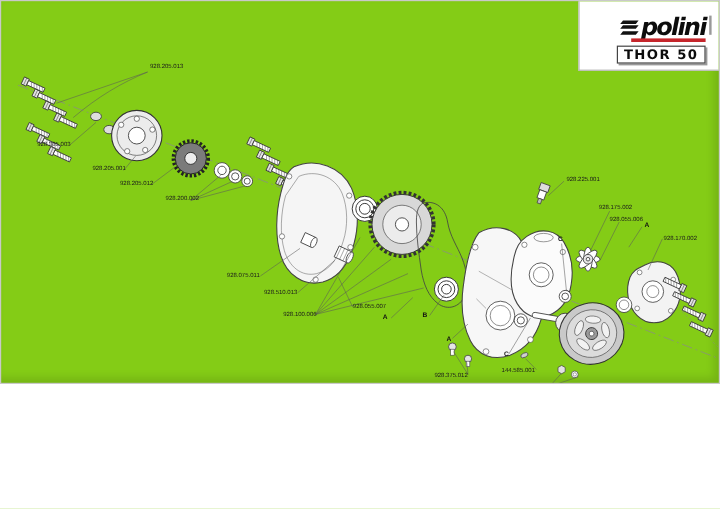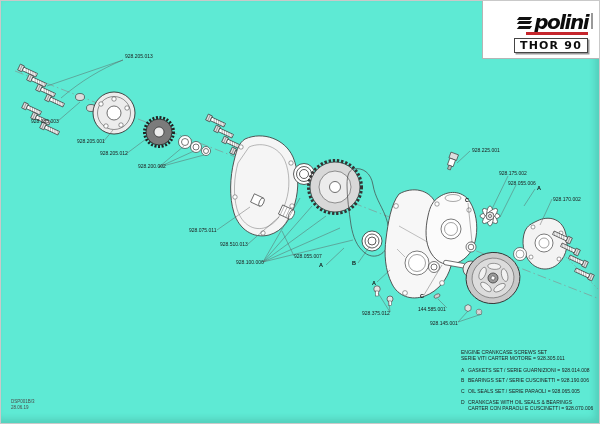--- a/index.html
+++ b/index.html
@@ -1,16 +1,16 @@
 <!DOCTYPE html>
 <html><head>
 <meta charset="utf-8">
 <style>
   html,body{margin:0;padding:0;background:#fff;}
-  .page{position:relative;width:600px;height:424px;background:#5eead4;box-sizing:border-box;
+  .page{position:relative;width:600px;height:320px;background:#84cc16;box-sizing:border-box;
         border:1px solid #c9c9c9;overflow:hidden;font-family:"Liberation Sans",sans-serif;
         box-shadow:inset -4px -4px 7px rgba(0,0,0,.12);}
   svg{position:absolute;left:0;top:0;}
   .plabel{position:absolute;font-size:5px;line-height:6px;color:#1c1c1c;white-space:nowrap;
           font-family:"Liberation Sans",sans-serif;}
   .marker{position:absolute;font-size:5.5px;font-weight:bold;color:#111;line-height:6px;}
   .legend{position:absolute;left:460px;top:349px;width:140px;font-size:5px;line-height:5.8px;color:#1c1c1c;}
   .legend .hdr{margin-bottom:6px;}
   .legend .item{margin-top:5px;}
   .legend .key{display:inline-block;width:7px;font-weight:normal;}
@@ -314,16 +314,16 @@
     <div class="logo-row">
       <span class="stripes">
           <i></i>
           <i></i>
           <i></i>
         </span>
       <span class="logo-text">polini</span>
     </div>
     <div class="redbar"></div>
     <div class="sidemark"></div>
-    <div class="model-box">THOR 90</div>
+    <div class="model-box">THOR 50</div>
   </div>
 
 </div>
 
 </body></html>

